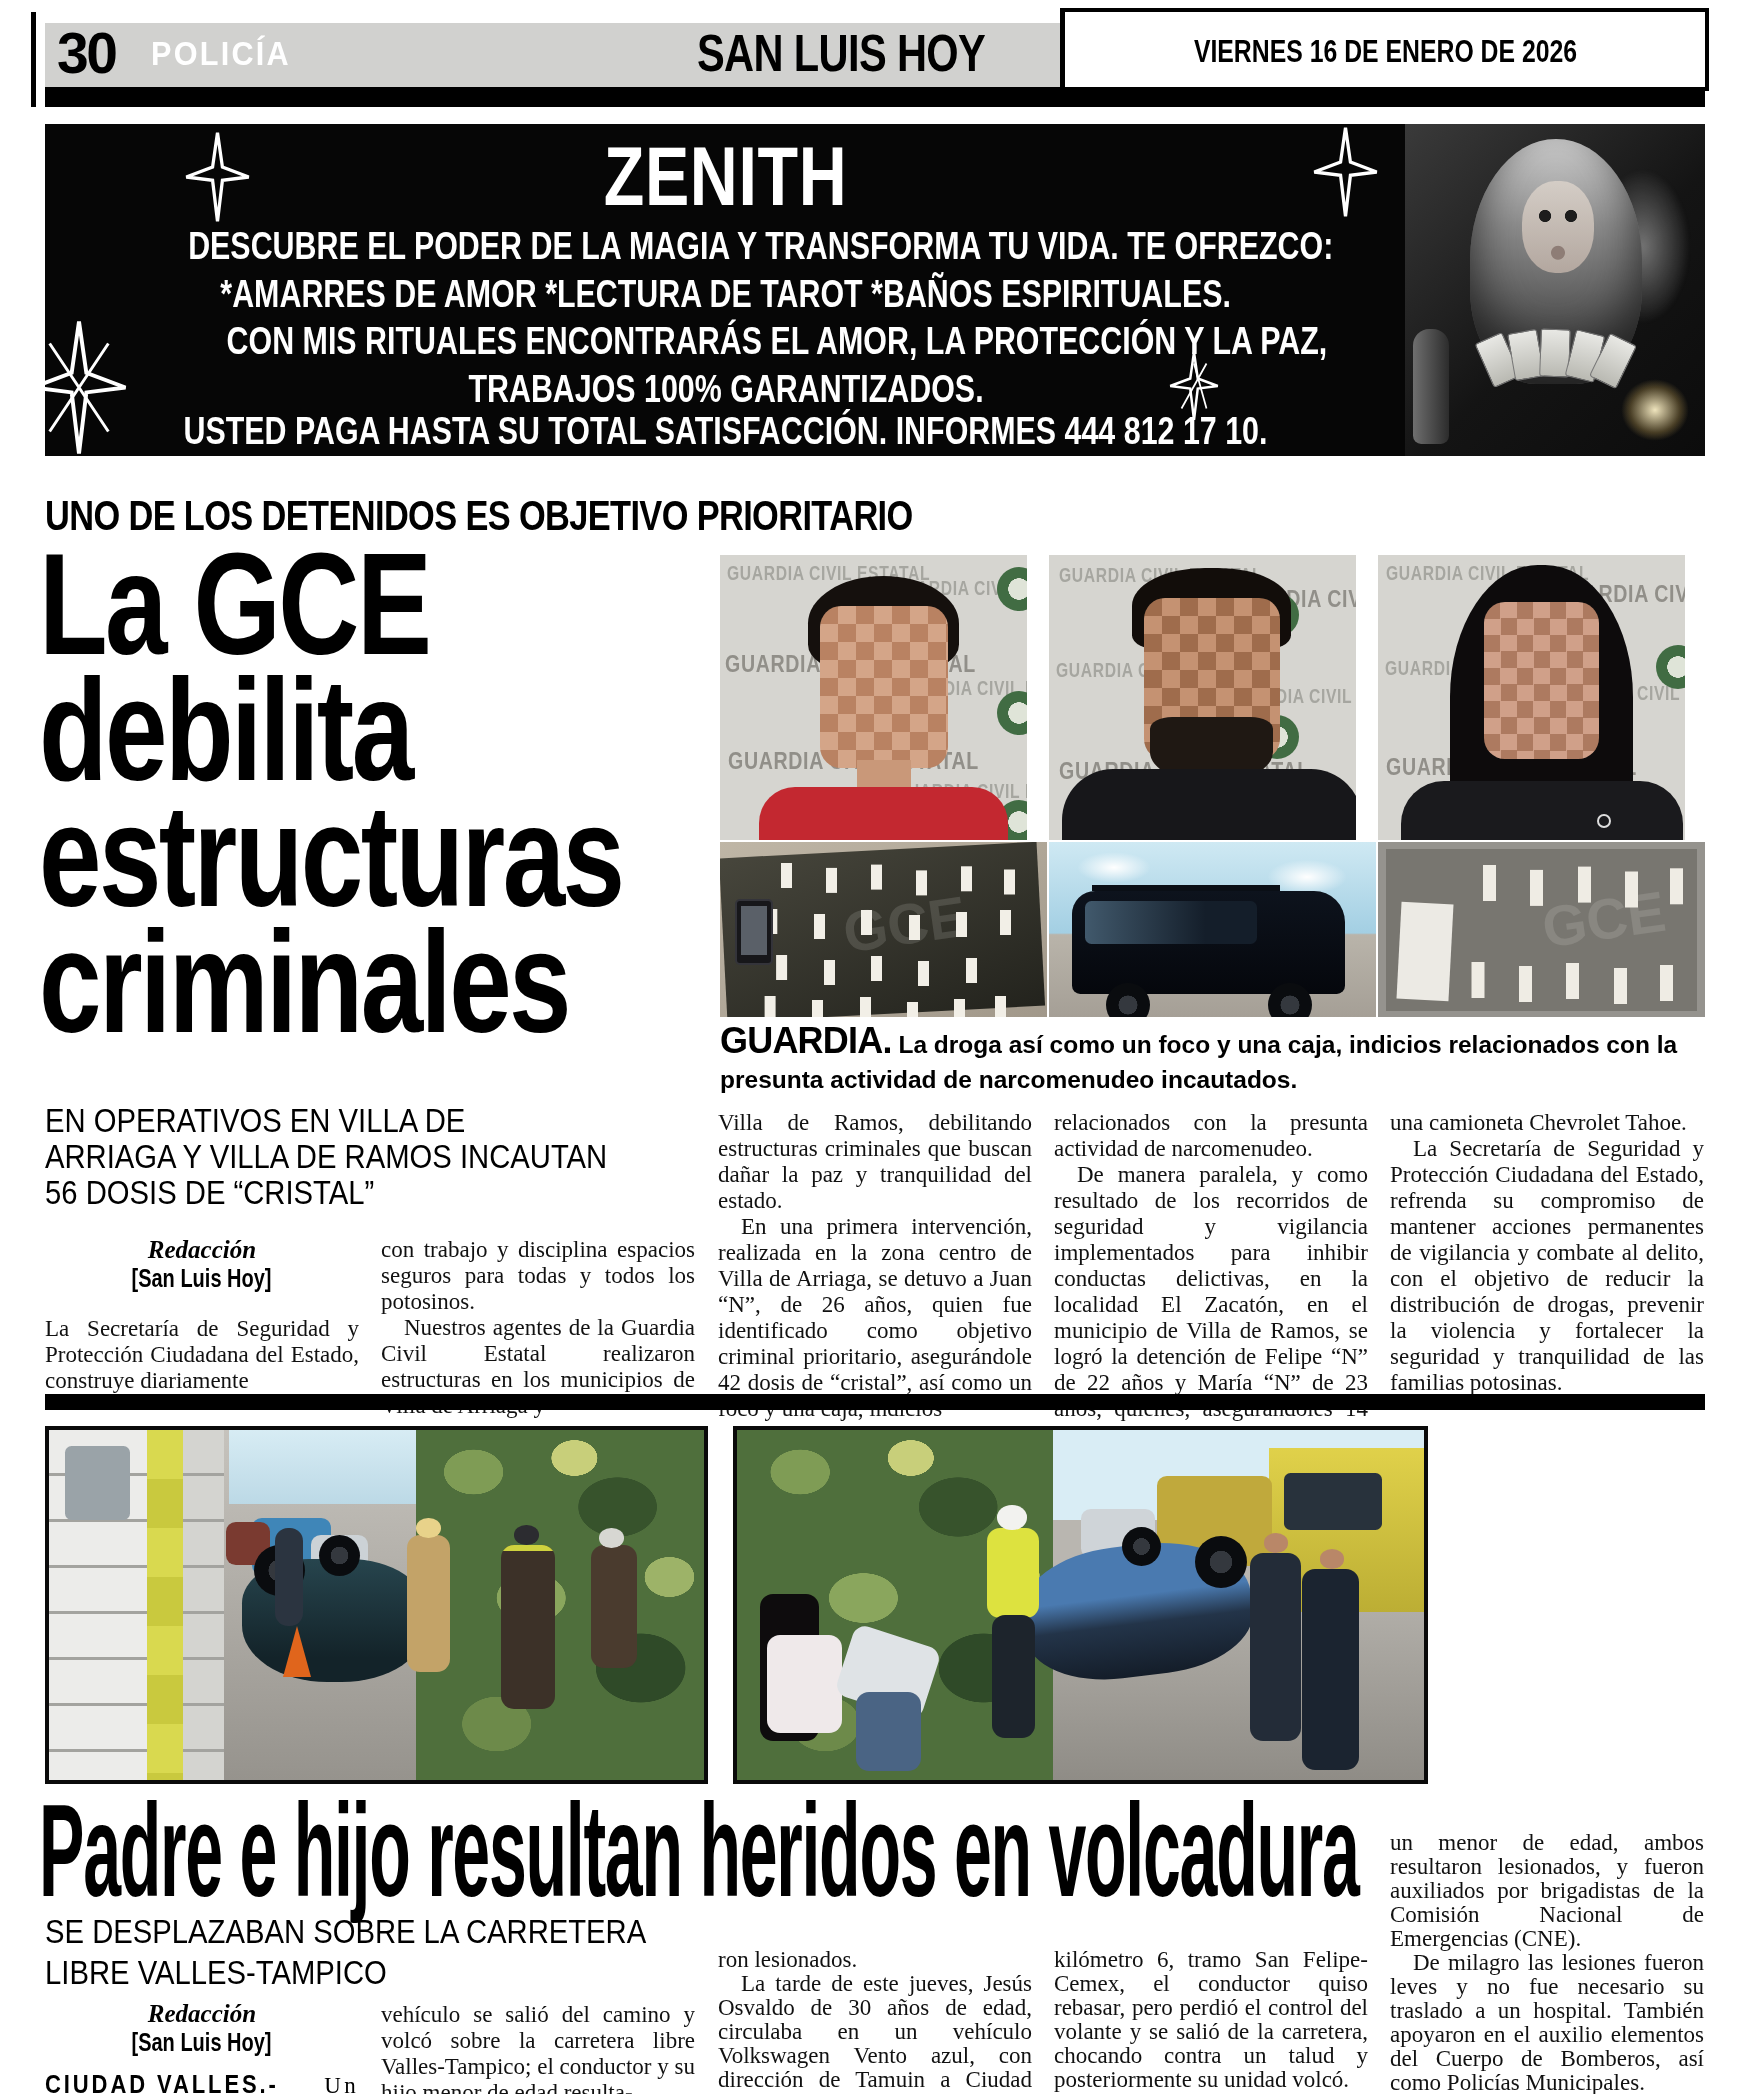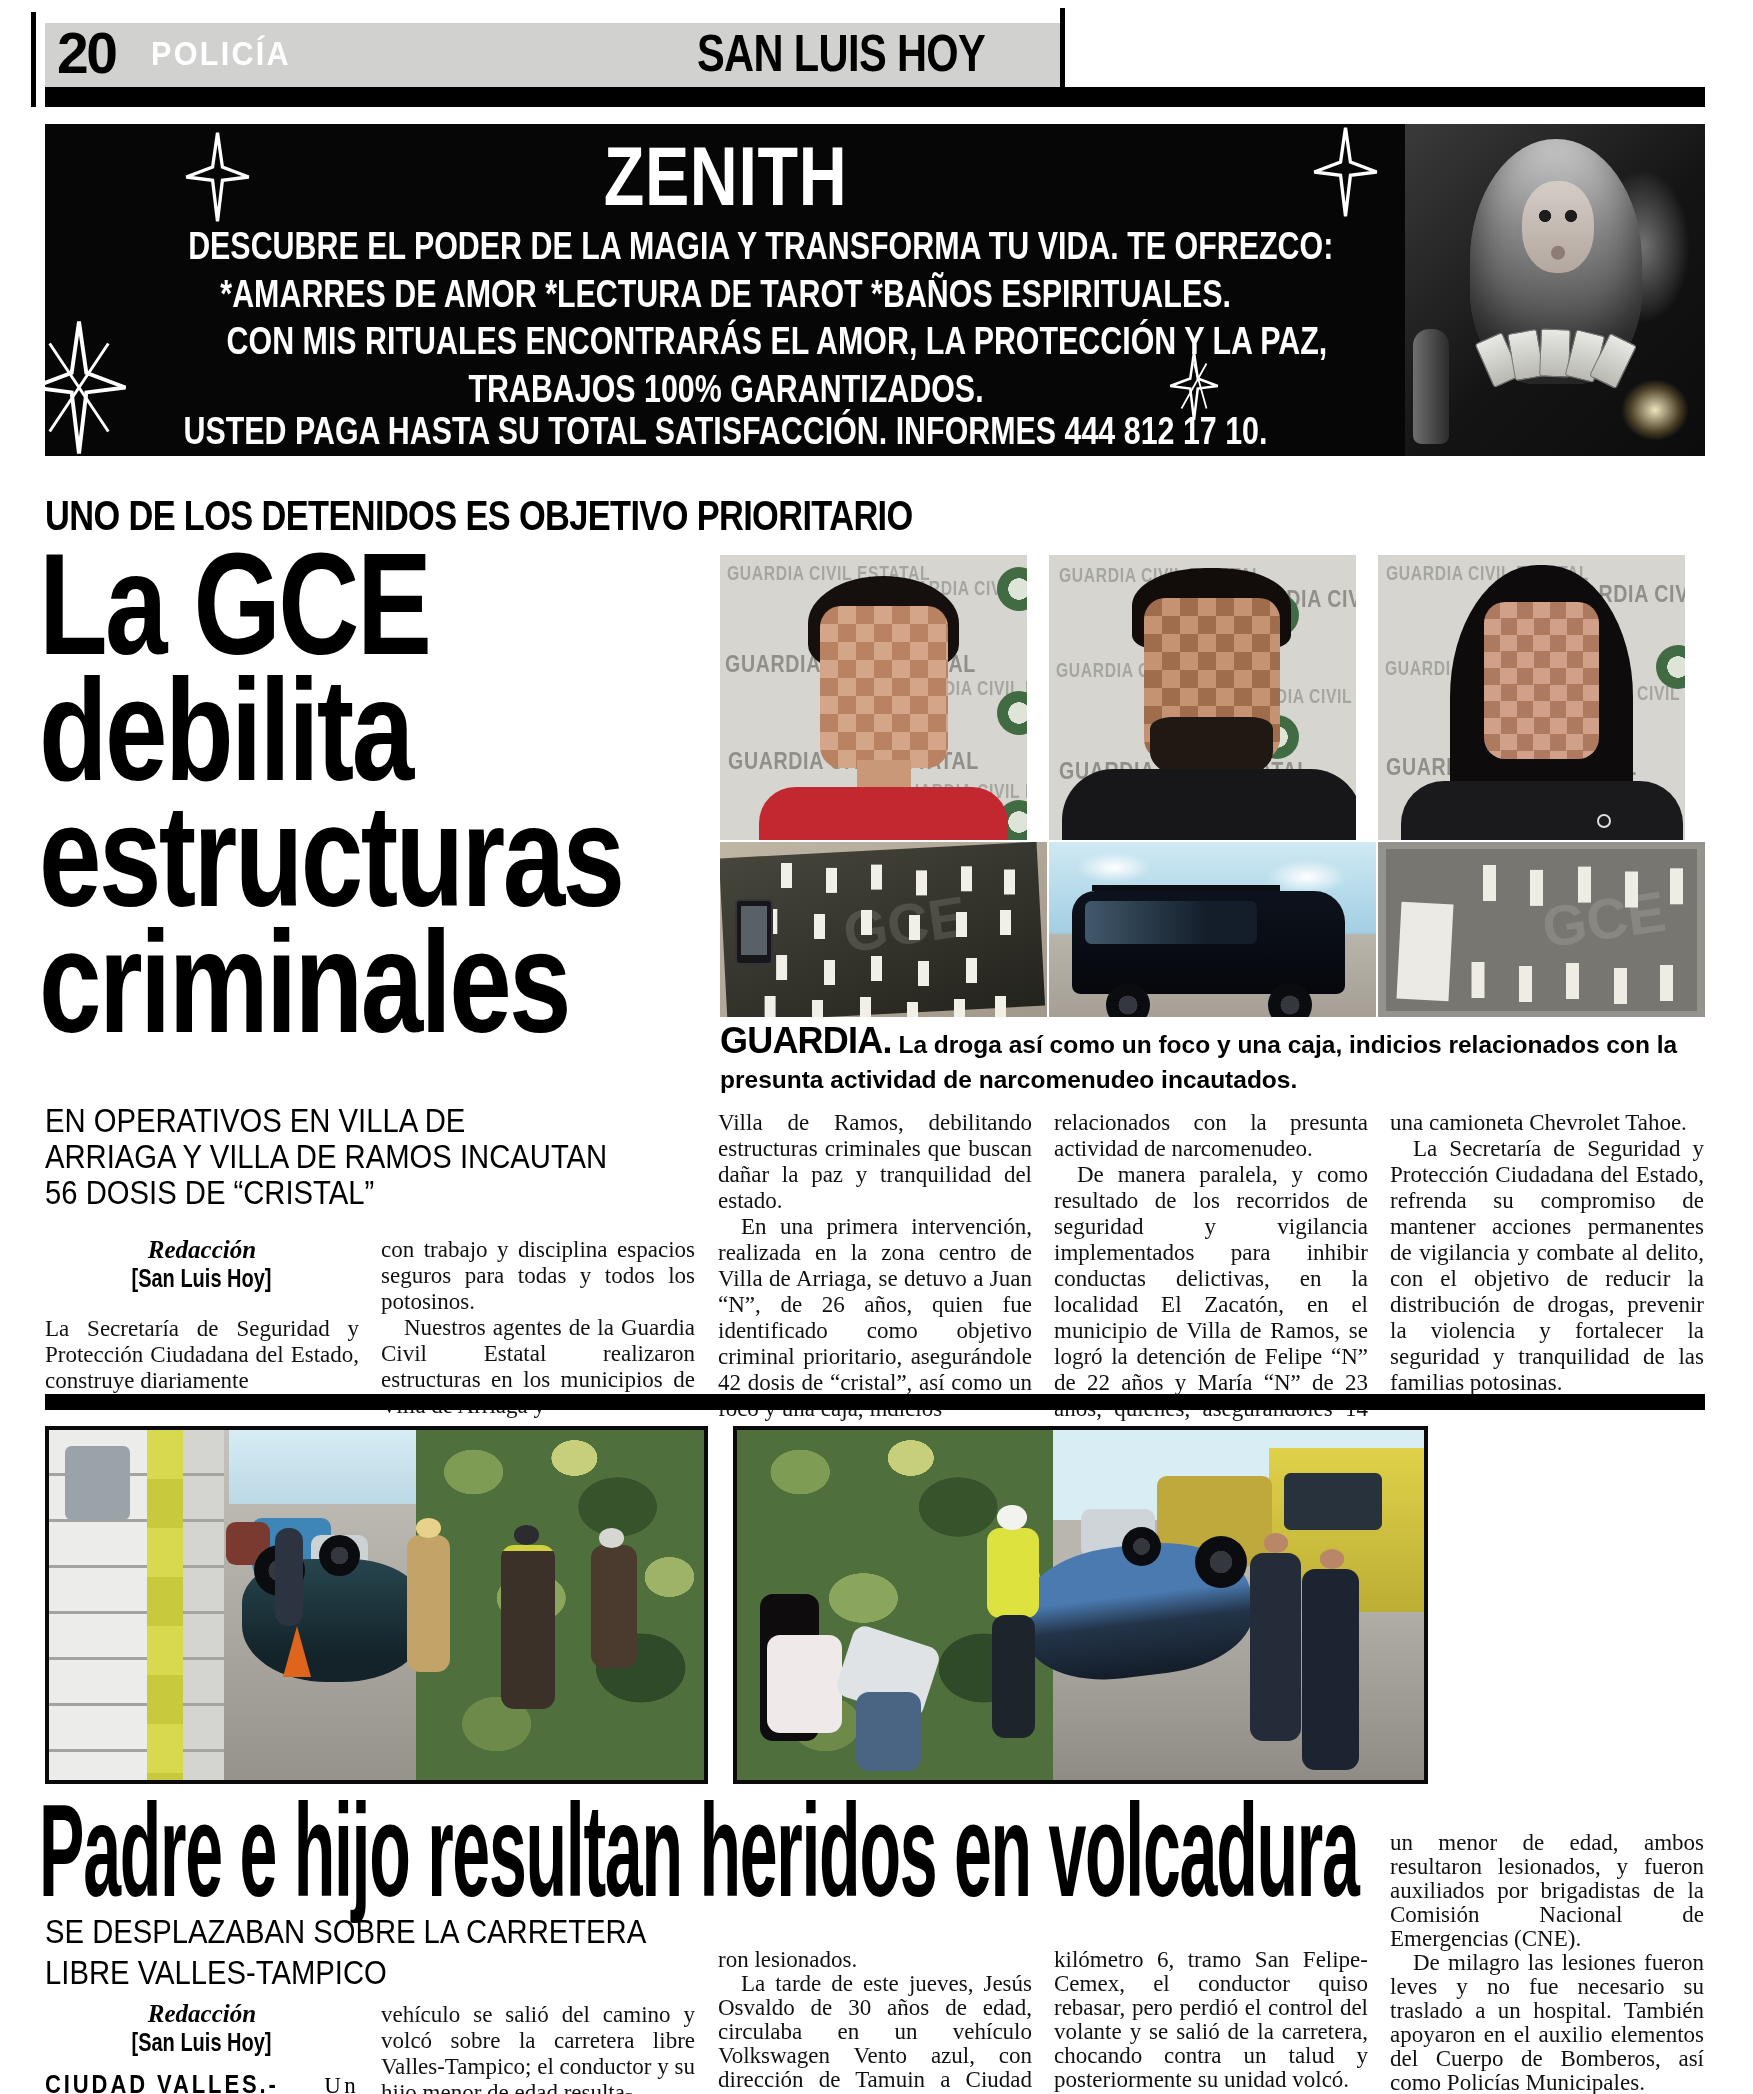--- a/index.html
+++ b/index.html
@@ -134,24 +134,27 @@
   .cv-lead{font-weight:800;font-size:25px;letter-spacing:3.3px;transform:scaleX(.88);transform-origin:0 50%;white-space:nowrap;}
   .cv-rest{font-family:"Liberation Serif",serif;font-size:23px;letter-spacing:3.3px;}
 </style>
 </head>
 <body>
 
 <div id="page">
 
   <div class="abs hdr-edge"></div>
   <div class="abs hdr-gray"></div>
-  <div class="abs pageno">20</div>
+  <div class="abs pageno">30</div>
   <div class="abs section">POLICÍA</div>
   <div class="abs masthead">SAN LUIS HOY</div>
   <div class="abs hdr-div"></div>
+  <div class="abs hdr-date">
+    <span class="date-txt condc">VIERNES 16 DE ENERO DE 2026</span>
+  </div>
   <div class="abs hdr-bar"></div>
 
   <div class="abs ad">
     <div class="ad-text">
       <div class="ad-brand condc">ZENITH</div>
       <div class="ad-line ad-l0"><span class="condc">DESCUBRE  EL PODER DE LA MAGIA Y TRANSFORMA TU VIDA. TE OFREZCO:</span></div>
       <div class="ad-line ad-l1"><span class="condc">*AMARRES DE AMOR *LECTURA DE TAROT *BAÑOS ESPIRITUALES.</span></div>
       <div class="ad-line ad-l2"><span class="condc">CON MIS RITUALES ENCONTRARÁS EL AMOR, LA PROTECCIÓN Y LA PAZ,</span></div>
       <div class="ad-line ad-l3"><span class="condc">TRABAJOS 100% GARANTIZADOS.</span></div>
       <div class="ad-line ad-l4"><span class="condc">USTED PAGA HASTA SU TOTAL SATISFACCIÓN. INFORMES 444 812 17 10.</span></div>

